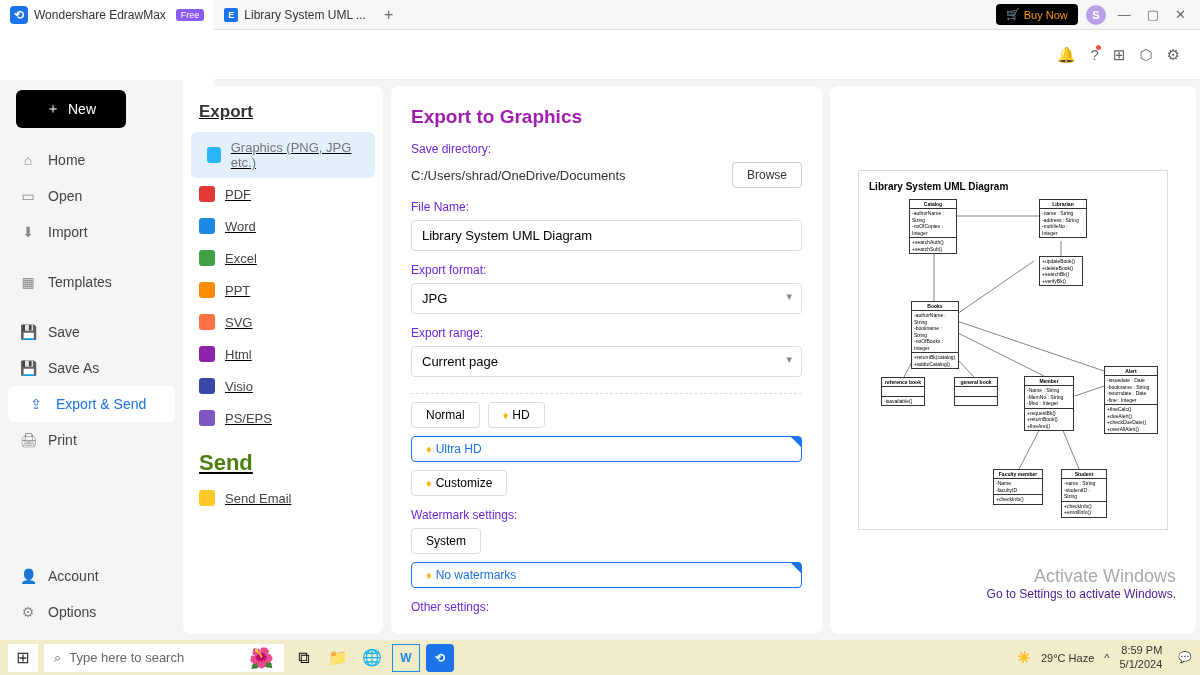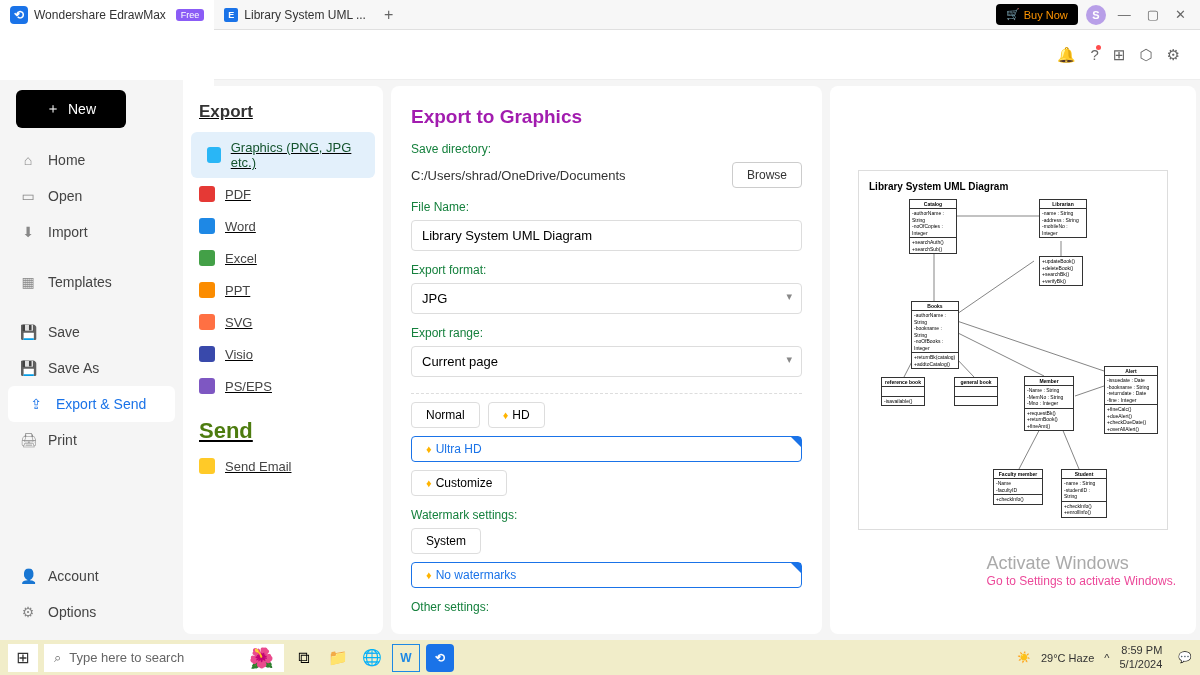--- a/index.html
+++ b/index.html
@@ -32,28 +32,28 @@
 .nav-item { display: flex; align-items: center; gap: 12px; padding: 8px 20px; font-size: 14px; color: #444; cursor: pointer; height: 36px; }
 .nav-item.active { background: #fff; color: #1a73e8; border-radius: 6px; margin: 0 8px; }
 .nav-item .ico { width: 16px; text-align: center; color: #888; }
 .nav-item.active .ico { color: #1a73e8; }
 .nav-bottom { position: absolute; bottom: 10px; width: 100%; }
 
 
 .export-col { width: 200px; background: #fff; margin: 6px 0 6px 0; border-radius: 8px; padding: 16px 0; text-decoration: underline; }
 .export-col h3 { font-size: 17px; padding: 0 16px 10px; color: #333; }
 .exp-item { display: flex; align-items: center; gap: 10px; padding: 8px 16px; font-size: 13px; color: #444; cursor: pointer; }
-.exp-item.active { background: #e3f0fb; color: #14532d; border-radius: 6px; margin: 0 8px; }
+.exp-item.active { background: #e3f0fb; color: #737373; border-radius: 6px; margin: 0 8px; }
 .exp-ico { width: 16px; height: 16px; border-radius: 3px; display: inline-block; }
 .send-hdr { font-size: 22px; padding: 16px 16px 6px; color: #4d7c0f; font-weight: bold; }
 
 
 .form-panel { flex: 1; background: #fff; margin: 6px 8px; border-radius: 8px; padding: 20px 20px; overflow-y: auto; }
 .form-panel h2 { font-size: 19px; color: #a21caf; margin-bottom: 14px; }
-.lbl { font-size: 12px; color: #15803d; margin-top: 12px; margin-bottom: 6px; display: block; }
+.lbl { font-size: 12px; color: #6d28d9; margin-top: 12px; margin-bottom: 6px; display: block; }
 .row { display: flex; gap: 12px; align-items: center; }
 .path { font-size: 13px; color: #333; flex: 1; }
 .btn-outline { border: 1px solid #ccc; background: #fff; padding: 5px 14px; border-radius: 4px; font-size: 12px; cursor: pointer; color: #333; }
 .inp { width: 100%; border: 1px solid #ddd; border-radius: 4px; padding: 7px 10px; font-size: 13px; background: #fff; }
 .sel { width: 100%; border: 1px solid #ddd; border-radius: 4px; padding: 7px 10px; font-size: 13px; background: #fff; appearance: none; position: relative; }
 .sel-wrap { position: relative; }
 .sel-wrap::after { content: '▾'; position: absolute; right: 10px; top: 7px; color: #888; font-size: 11px; pointer-events: none; }
 .divider { border: none; border-top: 1px dashed #ddd; margin: 16px 0 8px; }
 .btn-group { display: flex; gap: 8px; flex-wrap: wrap; }
 .qbtn { border: 1px solid #ddd; background: #fff; padding: 5px 14px; border-radius: 4px; font-size: 12px; cursor: pointer; display: flex; align-items: center; gap: 4px; position: relative; }
@@ -62,23 +62,23 @@
 .crown { color: #ffb400; font-size: 11px; }
 
 
 .preview-col { width: 366px; background: #fff; margin: 6px 4px 6px 0; border-radius: 8px; display: flex; flex-direction: column; align-items: center; padding: 14px; position: relative; }
 .preview-canvas { width: 310px; height: 360px; border: 1px solid #ddd; background: #fff; margin-top: 70px; position: relative; font-size: 6px; padding: 10px; }
 .preview-title { font-weight: bold; font-size: 10px; margin-bottom: 8px; }
 .uml-box { position: absolute; border: 1px solid #333; background: #fff; font-size: 5px; }
 .uml-box .uml-name { border-bottom: 1px solid #333; text-align: center; padding: 1px 2px; font-weight: bold; }
 .uml-box .uml-sec { border-bottom: 1px solid #333; padding: 1px 2px; line-height: 1.3; }
 .uml-box .uml-sec:last-child { border-bottom: none; }
-.watermark { position: absolute; bottom: 46px; right: 20px; color: #999; text-align: left; }
+.watermark { position: absolute; bottom: 33px; right: 20px; color: #999; text-align: right; }
 .watermark .wm1 { font-size: 18px; color: #aaa; }
-.watermark .wm2 { font-size: 12px; color: #ec4899; }
+.watermark .wm2 { font-size: 12px; color: #4c1d95; }
 
 
 .taskbar { position: absolute; bottom: 0; left: 0; right: 0; height: 35px; background: #f1edc9; display: flex; align-items: center; padding: 0 8px; gap: 6px; }
 .start { background: #fff; width: 30px; height: 28px; display: flex; align-items: center; justify-content: center; }
 .search-box { background: #fff; height: 28px; width: 240px; display: flex; align-items: center; padding: 0 10px; gap: 8px; color: #666; font-size: 13px; }
 .task-ico { width: 28px; height: 28px; display: flex; align-items: center; justify-content: center; font-size: 16px; }
 .task-right { margin-left: auto; display: flex; align-items: center; gap: 10px; font-size: 11px; color: #333; }
 .task-time { text-align: right; line-height: 1.2; padding-right: 6px; }
 svg.conn { position: absolute; top: 0; left: 0; width: 100%; height: 100%; pointer-events: none; }
 </style>
@@ -187,20 +187,24 @@
         <span class="exp-ico" style="background:#43a047"></span>
         <span>Excel</span>
       </div>
     <div class="exp-item">
         <span class="exp-ico" style="background:#fb8c00"></span>
         <span>PPT</span>
       </div>
     <div class="exp-item">
         <span class="exp-ico" style="background:#ff7043"></span>
         <span>SVG</span>
+      </div>
+    <div class="exp-item">
+        <span class="exp-ico" style="background:#8e24aa"></span>
+        <span>Html</span>
       </div>
     <div class="exp-item">
         <span class="exp-ico" style="background:#3949ab"></span>
         <span>Visio</span>
       </div>
     <div class="exp-item">
         <span class="exp-ico" style="background:#7e57c2"></span>
         <span>PS/EPS</span>
       </div>
     <div class="send-hdr">Send</div>

